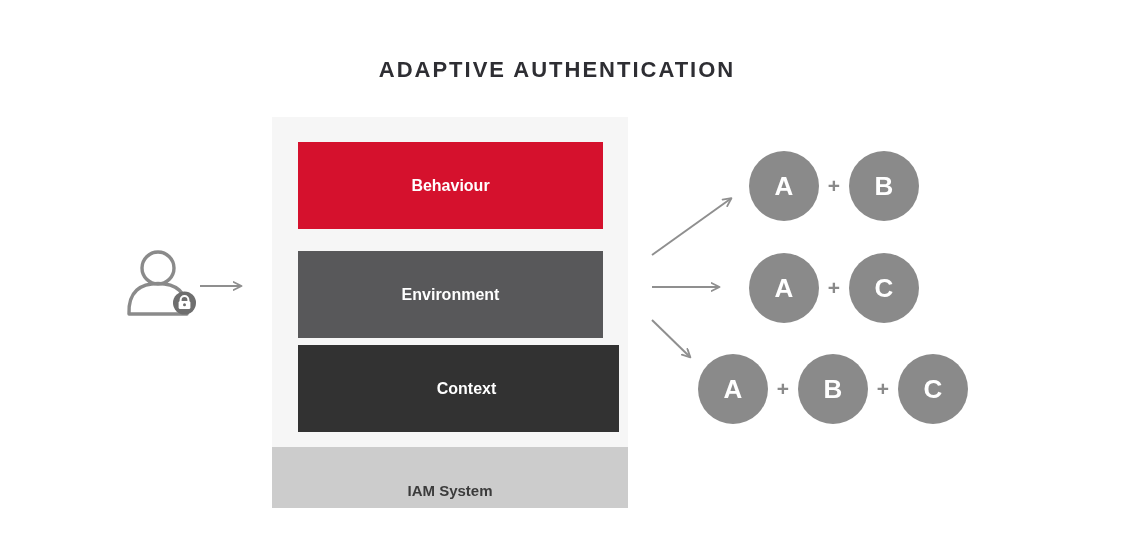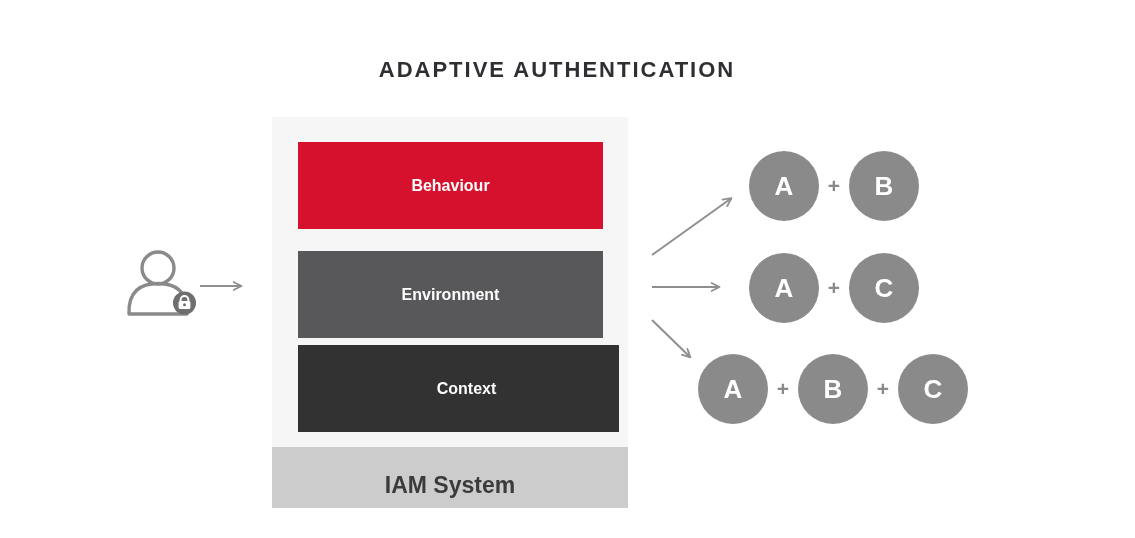--- a/index.html
+++ b/index.html
@@ -36,21 +36,21 @@
   .layer-behaviour{top:25px;background:#d5112d;}
   .layer-environment{top:126px;background:#58585a;margin-top:8px;}
   .layer-context{top:228px;background:#323232;padding-left:16px;}
   .iam-band{
     position:absolute;
     left:0;bottom:0;width:356px;height:61px;
     background:#cccccc;
     display:flex;align-items:flex-end;justify-content:center;
   }
   .iam-label{
-    font-size:23px;font-weight:700;color:#3b3b3b;
+    font-size:15px;font-weight:700;color:#3b3b3b;
     padding-bottom:9px;
   }
   
   .combo-row{
     position:absolute;
     display:flex;align-items:center;
   }
   .combo-row-1{left:749px;top:151px;}
   .combo-row-2{left:749px;top:253px;}
   .combo-row-3{left:698px;top:354px;}

